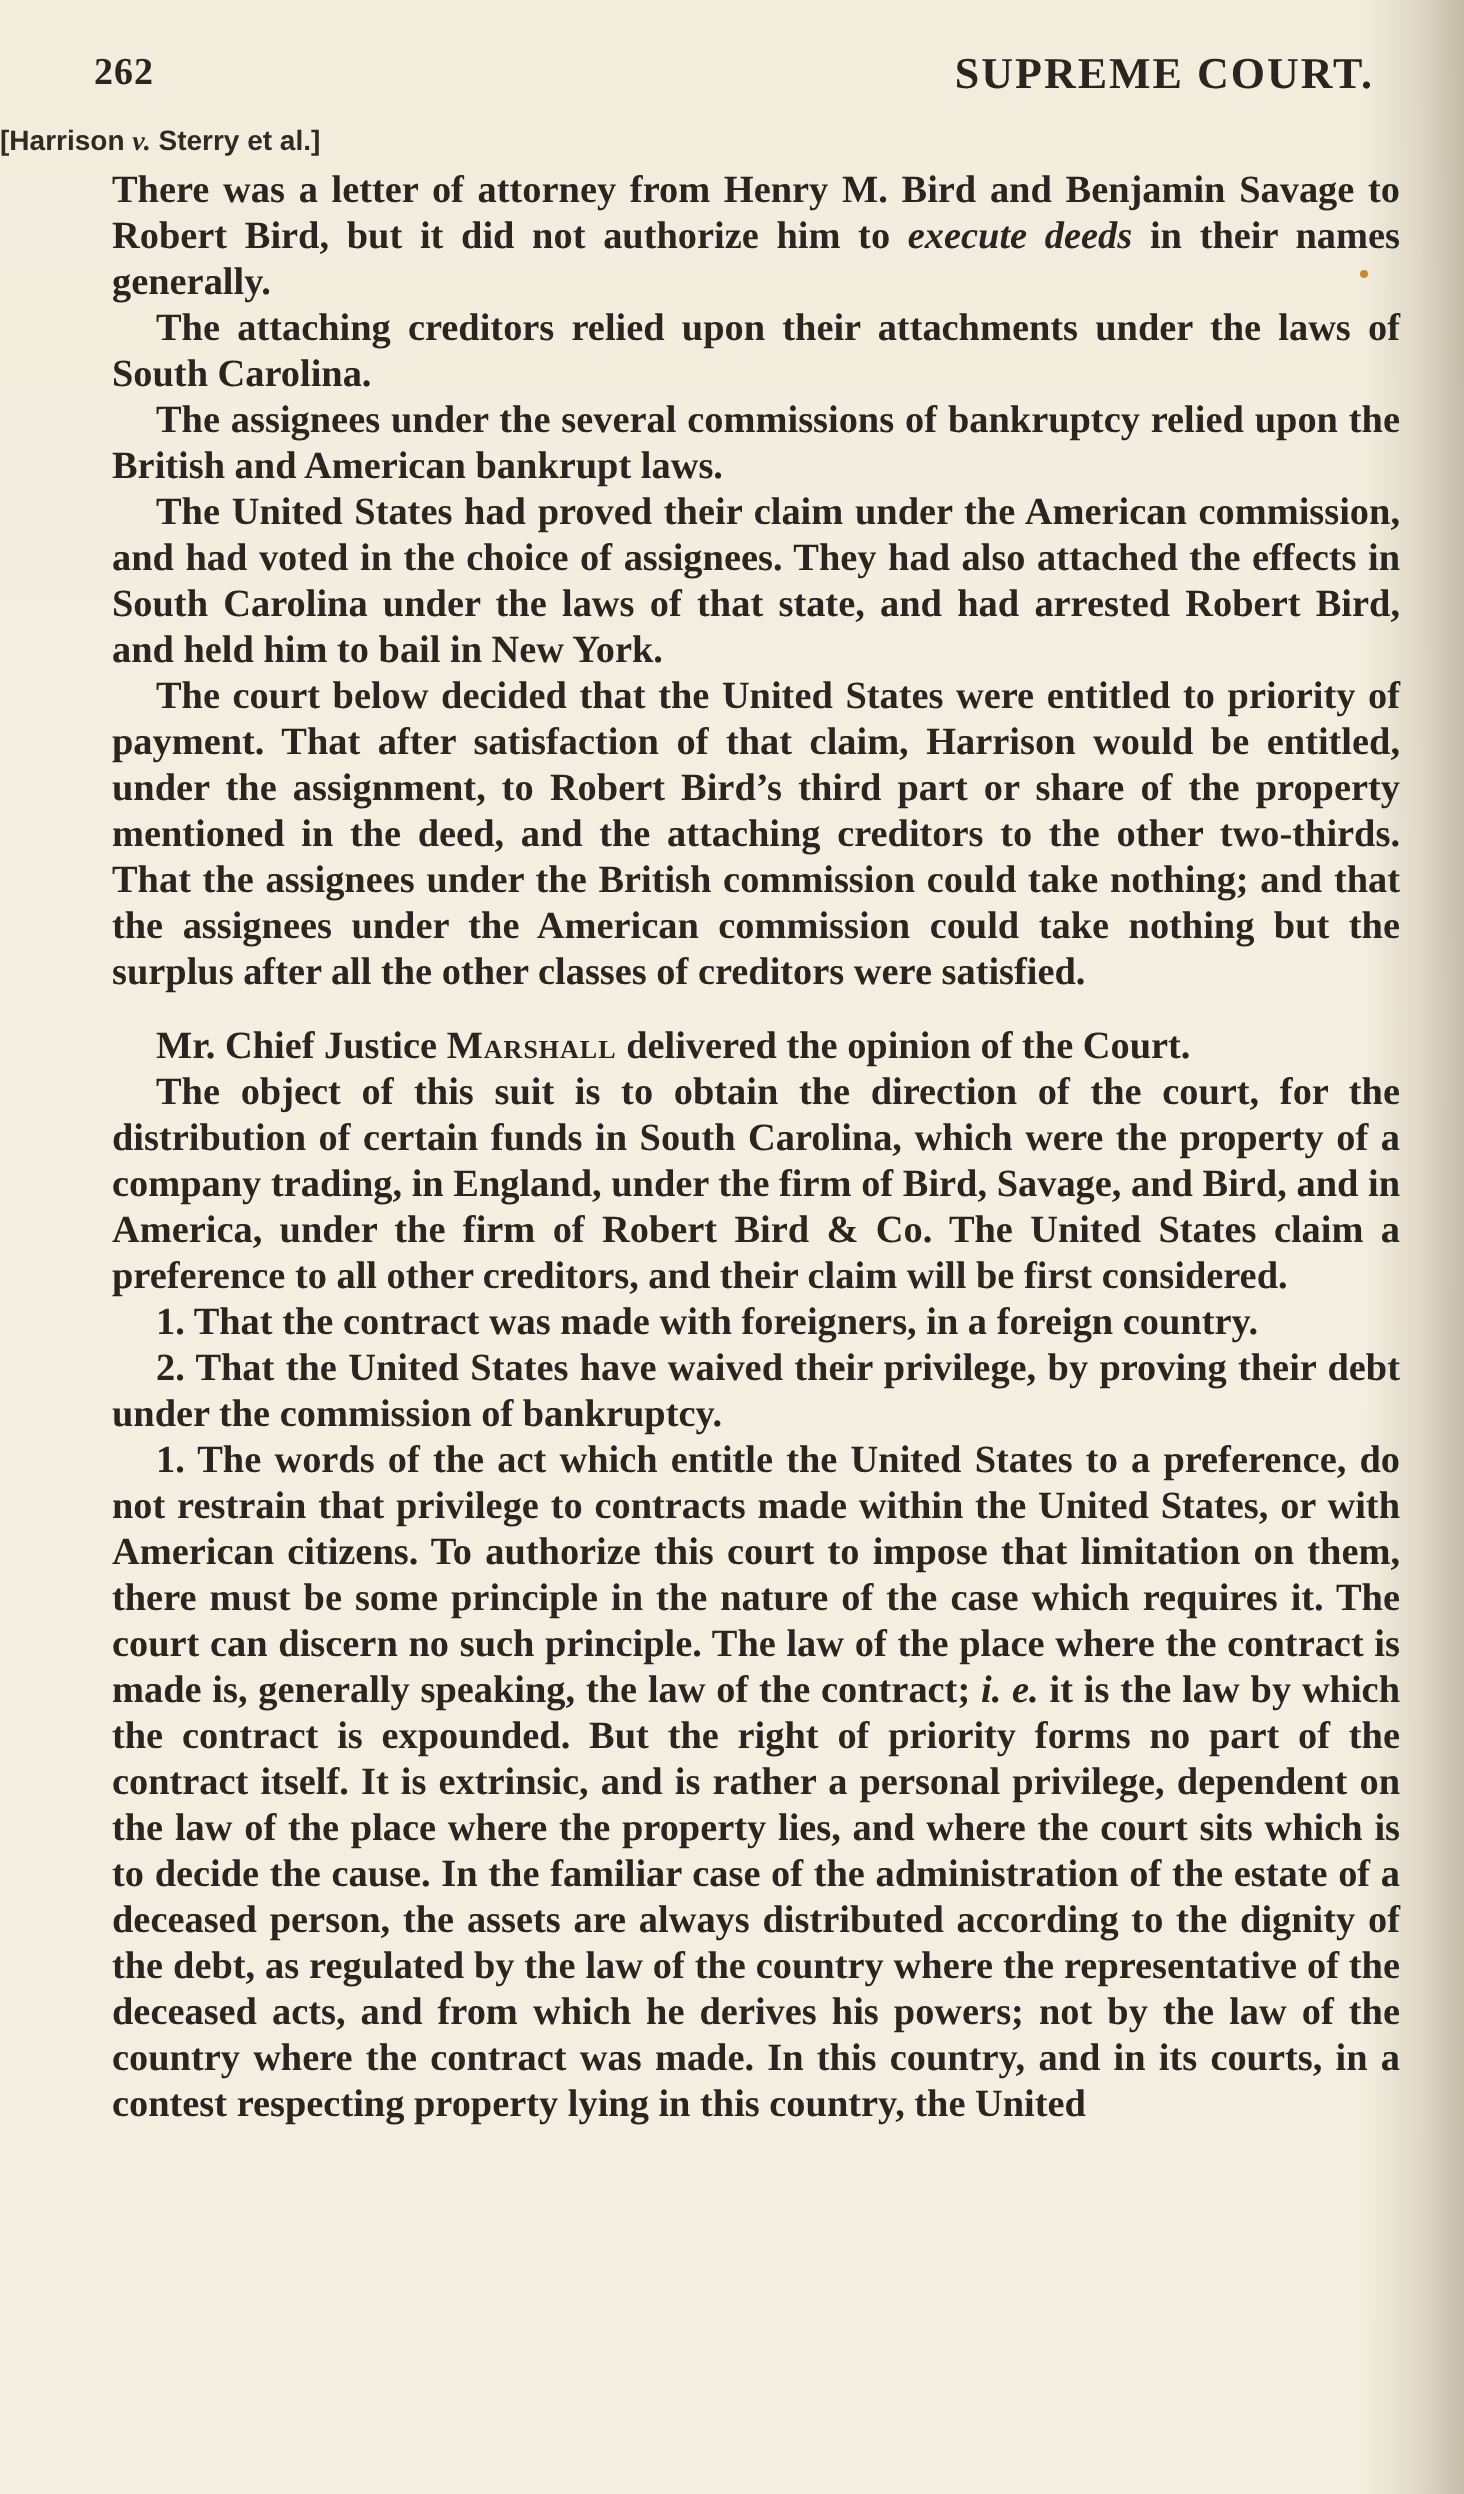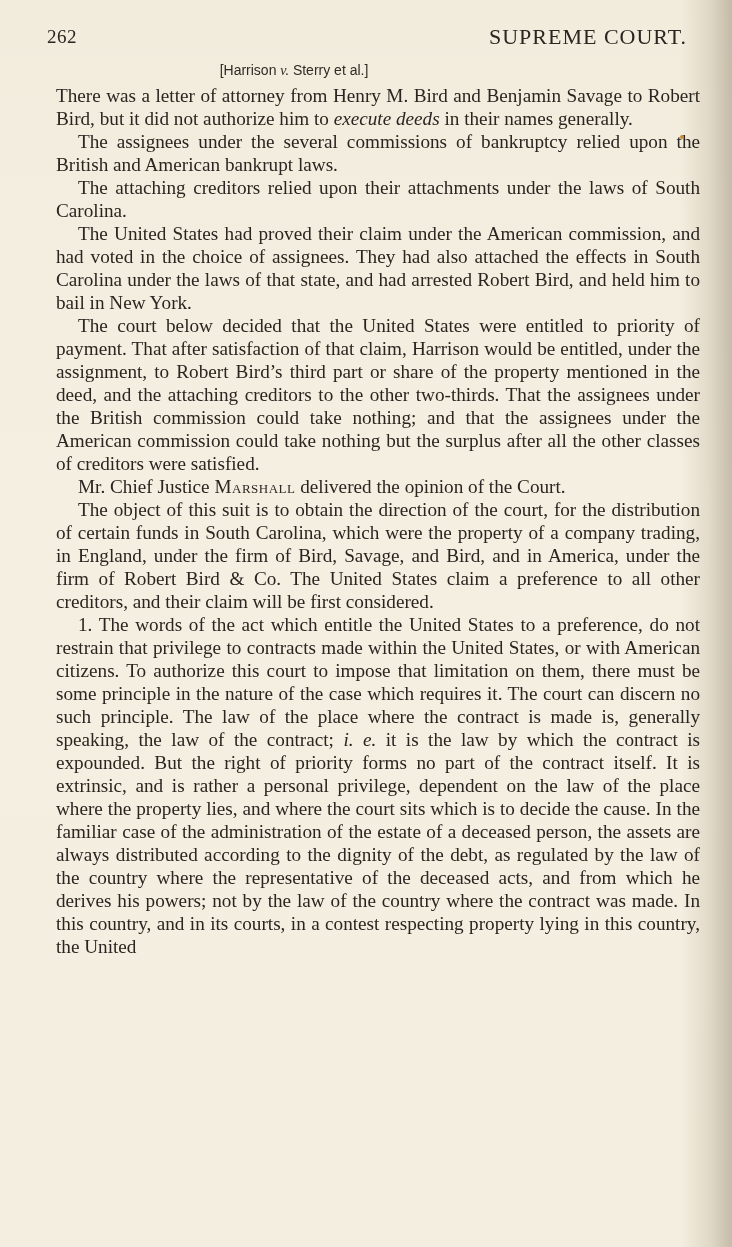--- a/index.html
+++ b/index.html
@@ -17,20 +17,21 @@
     }
     .page {
       position: absolute;
       left: 0;
       top: 0;
       width: 732px;
       height: 1247px;
       background:
         linear-gradient(to right, rgba(0,0,0,0) 0%, rgba(0,0,0,0) 93%, rgba(140,120,90,0.18) 97%, rgba(110,95,70,0.35) 100%),
         linear-gradient(to bottom, #f1ecdc 0%, #f4efe1 40%, #f3eedf 100%);
+      font-weight: bold;
     }
     .running-head {
       position: absolute;
       top: 24px;
       left: 47px;
       width: 640px;
       height: 30px;
     }
     .page-number {
       position: absolute;
@@ -46,21 +47,20 @@
       top: 0;
       text-align: right;
       font-size: 22px;
       letter-spacing: 1px;
     }
     .case-caption {
       position: absolute;
       top: 62px;
       left: 0;
       width: 588px;
-      text-align: center;
       font-size: 14px;
       font-family: "Liberation Sans", "DejaVu Sans", sans-serif;
       font-stretch: condensed;
       color: #2f2a24;
     }
     .case-caption i {
       font-family: "Liberation Serif", serif;
     }
     .body-text {
       position: absolute;
@@ -73,21 +73,21 @@
     }
     .body-text p {
       margin: 0;
       text-indent: 22px;
       hyphens: manual;
     }
     .body-text p.first {
       text-indent: 0;
     }
     .body-text p.gap {
-      margin-top: 0;
+      margin-top: 14px;
     }
     .sc {
       font-variant: small-caps;
       letter-spacing: 0.5px;
     }
     .spot {
       position: absolute;
       left: 680px;
       top: 135px;
       width: 4px;
@@ -102,23 +102,25 @@
 <div class="page">
   <div class="running-head">
     <span class="page-number">262</span>
     <span class="journal-title">SUPREME COURT.</span>
   </div>
 
   <div class="case-caption"><span>[</span><span>Harrison</span> <i>v.</i> <span>Sterry et al.</span><span>]</span></div>
 
   <div class="body-text" id="body-text">
       <p class="first"><span>There was a letter of attorney from Henry M. Bird and Benjamin Savage to Robert Bird, but it did not authorize him to </span><i>execute deeds</i><span> in their names generally.</span></p>
+      <p><span>The attaching creditors relied upon their attachments under the laws of South Carolina.</span></p>
       <p><span>The assignees under the several commissions of bankruptcy relied upon the British and American bankrupt laws.</span></p>
-      <p><span>The attaching creditors relied upon their attachments under the laws of South Carolina.</span></p>
       <p><span>The United States had proved their claim under the American com­mission, and had voted in the choice of assignees.  They had also attached the effects in South Carolina under the laws of that state, and had arrested Robert Bird, and held him to bail in New York.</span></p>
       <p><span>The court below decided that the United States were entitled to priority of payment.  That after satisfaction of that claim, Harrison would be entitled, under the assignment, to Robert Bird’s third part or share of the property mentioned in the deed, and the attaching creditors to the other two-thirds.  That the assignees under the British commission could take nothing; and that the assignees under the American commission could take nothing but the surplus after all the other classes of creditors were satisfied.</span></p>
       <p class="gap"><span>Mr. Chief Justice </span><span class="sc">Marshall</span><span> delivered the opinion of the Court.</span></p>
       <p><span>The object of this suit is to obtain the direction of the court, for the distribution of certain funds in South Carolina, which were the property of a company trading, in England, under the firm of Bird, Savage, and Bird, and in America, under the firm of Robert Bird &amp; Co.  The United States claim a preference to all other creditors, and their claim will be first considered.</span></p>
+      <p><span>1. That the contract was made with foreigners, in a foreign country.</span></p>
+      <p><span>2. That the United States have waived their privilege, by proving their debt under the commission of bankruptcy.</span></p>
       <p><span>1. The words of the act which entitle the United States to a preference, do not restrain that privilege to contracts made within the United States, or with American citizens.  To authorize this court to impose that limi­tation on them, there must be some principle in the nature of the case which requires it.  The court can discern no such principle.  The law of the place where the contract is made is, generally speaking, the law of the contract; </span><i>i. e.</i><span> it is the law by which the contract is expounded.  But the right of priority forms no part of the contract itself.  It is extrinsic, and is rather a personal privilege, dependent on the law of the place where the property lies, and where the court sits which is to decide the cause.  In the familiar case of the administration of the estate of a deceased per­son, the assets are always distributed according to the dignity of the debt, as regulated by the law of the country where the representative of the deceased acts, and from which he derives his powers; not by the law of the country where the contract was made.  In this country, and in its courts, in a contest respecting property lying in this country, the United</span></p>
     </div>
 
   <div class="spot"></div>
 </div>
 
 </body></html>

